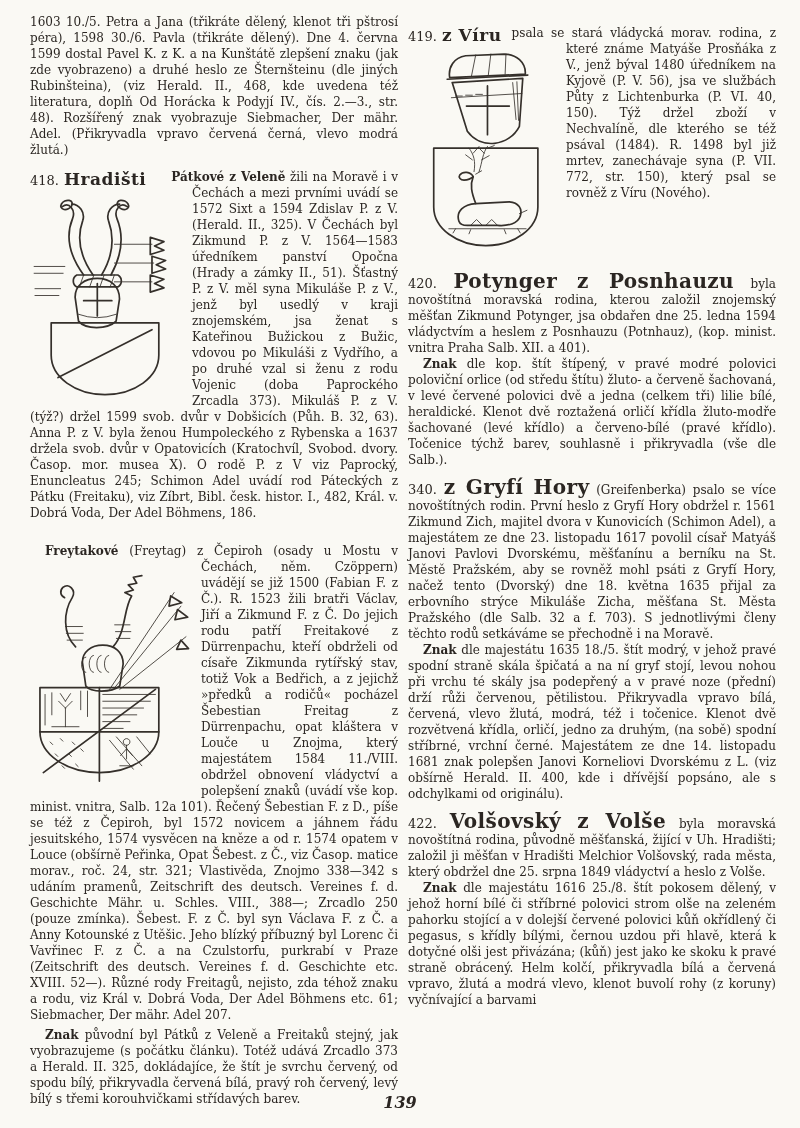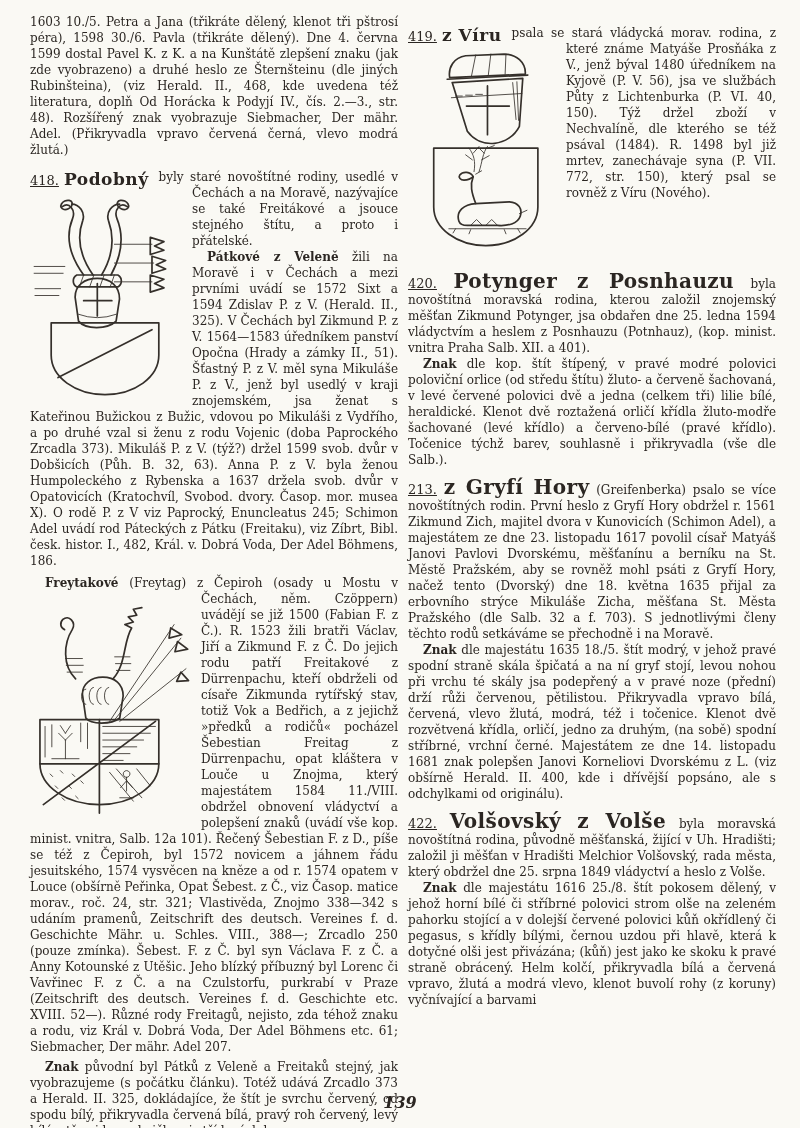--- a/index.html
+++ b/index.html
@@ -21,21 +21,21 @@
   p.body{
     margin:0;
     font-size:12px;
     line-height:16px;
     text-align:justify;
     text-justify:inter-word;
   }
   p.indent{text-indent:15px;}
   .entry{margin-top:11px;}
   .fhead{float:left;margin:0 10px 2px 0;white-space:nowrap;}
-  .enum{font-size:13px;text-decoration:underline;}
+  .enum{font-size:13px;}
   .ename{font-weight:700;font-size:17px;letter-spacing:.5px;text-align:center;}
   .ename-inline{font-weight:700;font-size:20px;letter-spacing:.4px;}
   b.lead{font-weight:700;}
   .arms{float:left;}
   .arms svg{display:block;}
   .arms-patkove{clear:left;margin:2px 12px 3px 0;}
   .arms-freytak{clear:left;margin:3px 11px 3px 0;}
   .arms-viru{clear:left;margin:2px 12px 3px 18px;}
   .clearfix{clear:both;height:0;}
   .footer{
@@ -52,21 +52,21 @@
 <div class="page">
   <div class="cols">
 
     <div class="col">
 
       <p class="body">1603 10./5. Petra a Jana (třikráte dělený, klenot tři pštrosí péra), 1598 30./6. Pavla (třikráte dělený). Dne 4. června 1599 dostal Pavel K. z K. a na Kunštátě zlepšení znaku (jak zde vyobrazeno) a druhé heslo ze Šternšteinu (dle jiných Rubinšteina), (viz Herald. II., 468, kde uvedena též literatura, doplň Od Horácka k Podyjí IV., čís. 2.—3., str. 48). Rozšířený znak vyobrazuje Siebmacher, Der mähr. Adel. (Přikryvadla vpravo červená černá, vlevo modrá žlutá.)</p>
 
       <div class="entry">
         <div class="fhead">
           <span class="enum">418.</span>
-          <span class="ename">Podobný</span>
+          <span class="ename">Hradišti</span>
         </div>
         <div class="arms arms-patkove">
           <svg width="150" height="205" viewBox="0 0 170 240">
 
             <path class="ink-thin" d="M2,86 h36 M2,94 h34 M3,112 h30 M3,120 h28"></path>
 
             <path class="ink-thin" d="M96,60 h44 M96,82 h46 M96,104 h44"></path>
             <path class="ink" d="M138,52 l16,5 l-11,5 l11,5 l-16,5 z M140,74 l16,5 l-11,5 l11,5 l-16,5 z M138,96 l16,5 l-11,5 l11,5 l-16,5 z"></path>
 
             <path class="ink" d="M60,96 C44,74 38,52 47,30 C51,20 43,10 35,16 M71,96 C57,76 51,54 59,32 C62,23 55,13 46,13"></path>
@@ -78,26 +78,25 @@
             <path class="ink-thin" d="M60,96 l-5,14 M72,96 l-5,14 M84,96 l-5,14 M96,96 l-5,14"></path>
 
             <path class="ink" d="M50,122 C50,108 61,100 76,100 C92,100 102,110 102,124 L98,150 C88,160 62,160 54,150 Z"></path>
             <path class="ink" d="M76,106 v38 M60,126 h33"></path>
             <path class="ink-thin" d="M54,142 q22,8 44,0"></path>
 
             <path class="ink" d="M22,152 h126 v38 a63,46 0 0 1 -126 0 z"></path>
             <path class="ink" d="M30,216 L140,160"></path>
           </svg>
         </div>
-        <p class="body"><span>byly staré novoštítné rodiny, usedlé v Čechách a na Moravě, nazývajíce se také Freitákové a jsouce stejného štítu, a proto i přátelské.</span></p>
         <p class="body indent"><b class="lead">Pátkové z Veleně</b><span> žili na Moravě i v Čechách a mezi prvními uvádí se 1572 Sixt a 1594 Zdislav P. z V. (Herald. II., 325). V Čechách byl Zikmund P. z V. 1564—1583 úředníkem panství Opočna (Hrady a zámky II., 51). Šťastný P. z V. měl syna Mikuláše P. z V., jenž byl usedlý v kraji znojemském, jsa ženat s Kateřinou Bužickou z Bužic, vdovou po Mikuláši z Vydřího, a po druhé vzal si ženu z rodu Vojenic (doba Paprockého Zrcadla 373). Mikuláš P. z V. (týž?) držel 1599 svob. dvůr v Dobšicích (Půh. B. 32, 63). Anna P. z V. byla ženou Humpoleckého z Rybenska a 1637 držela svob. dvůr v Opatovicích (Kratochvíl, Svobod. dvory. Časop. mor. musea X). O rodě P. z V viz Paprocký, Enuncleatus 245; Schimon Adel uvádí rod Páteckých z Pátku (Freitaku), viz Zíbrt, Bibl. česk. histor. I., 482, Král. v. Dobrá Voda, Der Adel Böhmens, 186.</span></p>
         <div class="clearfix"></div>
       </div>
 
-      <p class="body indent" style="margin-top:6px">
+      <p class="body indent" style="margin-top:22px">
         <b class="lead">Freytakové</b><span> (Freytag) z Čepiroh (osady u Mostu</span>
         <span class="arms arms-freytak">
           <svg width="160" height="225" viewBox="0 0 185 265">
 
             <path class="ink-thin" d="M98,148 L176,52 M104,150 L182,88 M92,150 L168,36"></path>
             <path class="ink" d="M164,40 l13,8 l-15,4 z M172,56 l12,9 l-15,3 z M176,92 l9,10 l-14,1 z"></path>
 
             <path class="ink" d="M52,100 C36,84 38,58 48,42 C53,33 44,24 37,30 C33,34 34,40 39,42"></path>
             <path class="ink-thin" d="M40,76 h20 M41,84 h20 M42,92 h18"></path>
             <path class="ink" d="M96,100 C112,82 108,56 118,40 l-8,-4 l10,-3 l-6,-6 l10,-2 l-4,-7 l10,-2"></path>
@@ -168,21 +167,21 @@
       </div>
 
       <div class="entry">
         <p class="body"><span class="enum">420.</span>
             <span class="ename-inline">Potynger z Posnhauzu</span>
             <span>byla novoštítná moravská rodina, kterou založil znojemský měšťan Zikmund Potynger, jsa obdařen dne 25. ledna 1594 vládyctvím a heslem z Posnhauzu (Potnhauz), (kop. minist. vnitra Praha Salb. XII. a 401).</span></p>
         <p class="body indent"><b class="lead">Znak</b><span> dle kop. štít štípený, v pravé modré polovici poloviční orlice (od středu štítu) žluto- a červeně šachovaná, v levé červené polovici dvě a jedna (celkem tři) lilie bílé, heraldické. Klenot dvě roztažená orličí křídla žluto-modře šachované (levé křídlo) a červeno-bílé (pravé křídlo). Točenice týchž barev, souhlasně i přikryvadla (vše dle Salb.).</span></p>
       </div>
 
       <div class="entry">
-        <p class="body"><span class="enum">213.</span>
+        <p class="body"><span class="enum">340.</span>
             <span class="ename-inline">z Gryfí Hory</span>
             <span>(Greifenberka) psalo se více novoštítných rodin. První heslo z Gryfí Hory obdržel r. 1561 Zikmund Zich, majitel dvora v Kunovicích (Schimon Adel), a majestátem ze dne 23. listopadu 1617 povolil císař Matyáš Janovi Pavlovi Dvorskému, měšťanínu a berníku na St. Městě Pražském, aby se rovněž mohl psáti z Gryfí Hory, načež tento (Dvorský) dne 18. května 1635 přijal za erbovního strýce Mikuláše Zicha, měšťana St. Města Pražského (dle Salb. 32 a f. 703). S jednotlivými členy těchto rodů setkáváme se přechodně i na Moravě.</span></p>
         <p class="body indent"><b class="lead">Znak</b><span> dle majestátu 1635 18./5. štít modrý, v jehož pravé spodní straně skála špičatá a na ní gryf stojí, levou nohou při vrchu té skály jsa podepřený a v pravé noze (přední) drží růži červenou, pětilistou. Přikryvadla vpravo bílá, červená, vlevo žlutá, modrá, též i točenice. Klenot dvě rozvětvená křídla, orličí, jedno za druhým, (na sobě) spodní stříbrné, vrchní černé. Majestátem ze dne 14. listopadu 1681 znak polepšen Janovi Korneliovi Dvorskému z L. (viz obšírně Herald. II. 400, kde i dřívější popsáno, ale s odchylkami od originálu).</span></p>
       </div>
 
       <div class="entry">
         <p class="body"><span class="enum">422.</span>
             <span class="ename-inline">Volšovský z Volše</span>
             <span>byla moravská novoštítná rodina, původně měšťanská, žijící v Uh. Hradišti; založil ji měšťan v Hradišti Melchior Volšovský, rada města, který obdržel dne 25. srpna 1849 vládyctví a heslo z Volše.</span></p>
         <p class="body indent"><b class="lead">Znak</b><span> dle majestátu 1616 25./8. štít pokosem dělený, v jehož horní bílé či stříbrné polovici strom olše na zeleném pahorku stojící a v dolejší červené polovici kůň okřídlený či pegasus, s křídly bílými, černou uzdou při hlavě, která k dotyčné olši jest přivázána; (kůň) jest jako ke skoku k pravé straně obrácený. Helm kolčí, přikryvadla bílá a červená vpravo, žlutá a modrá vlevo, klenot buvolí rohy (z koruny) vyčnívající a barvami</span></p>

